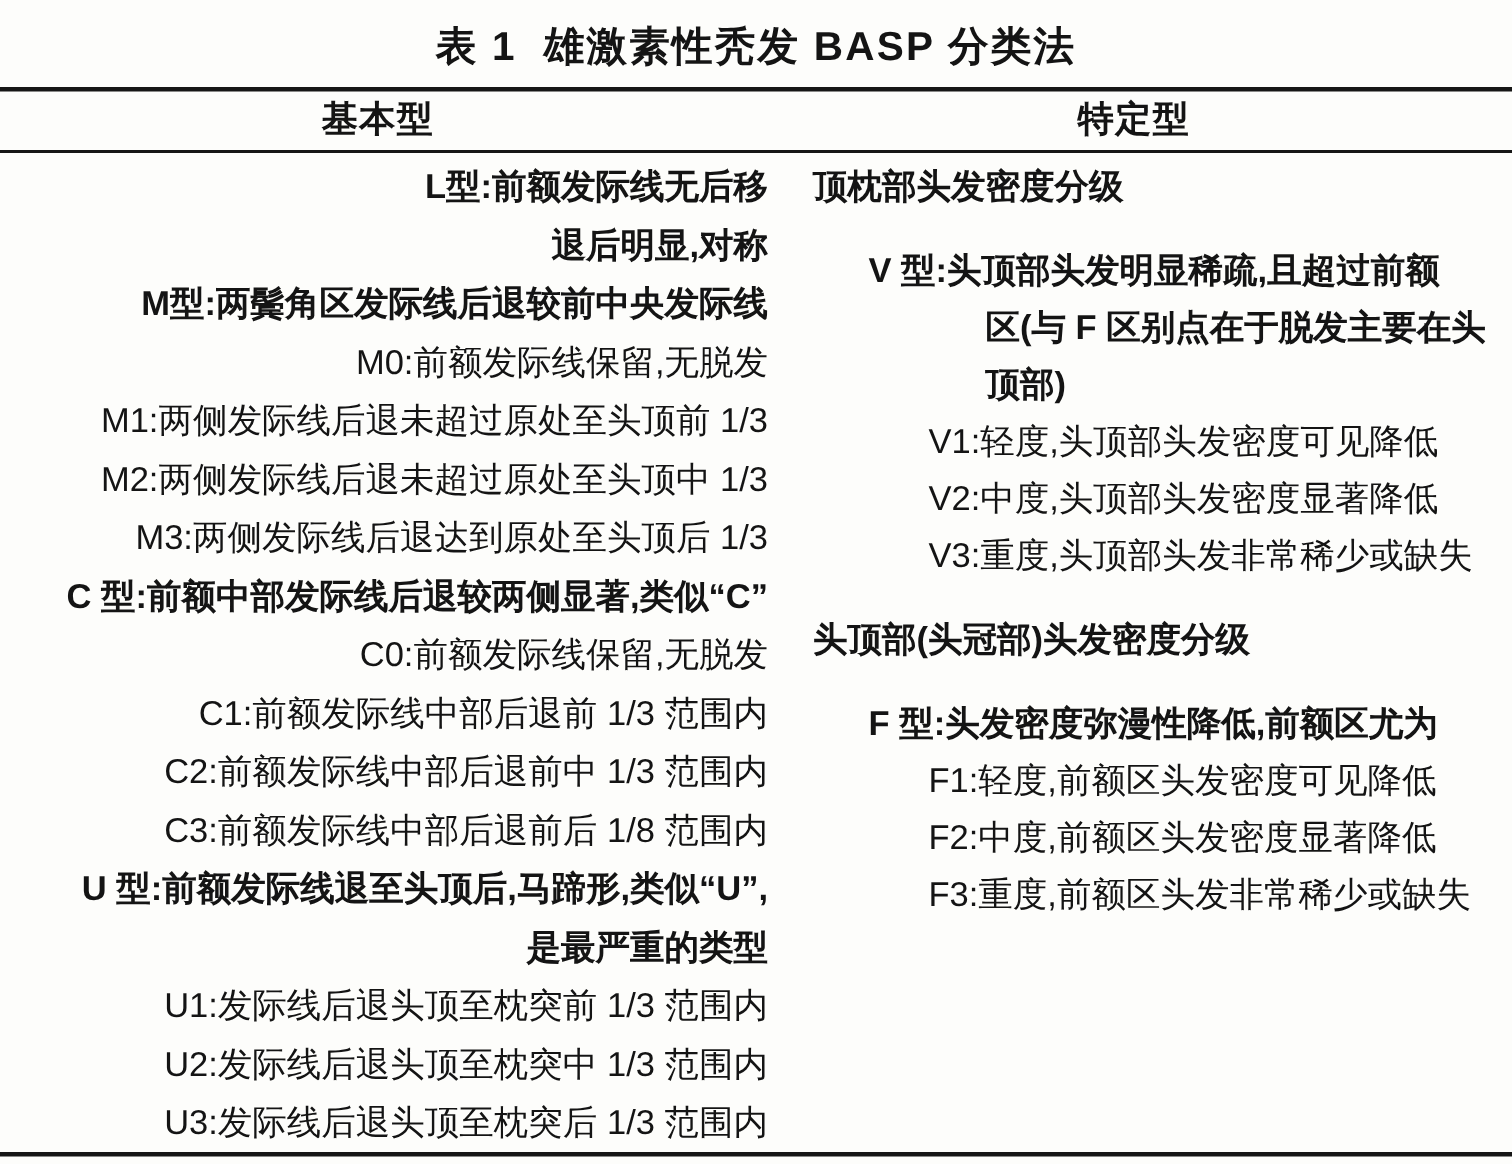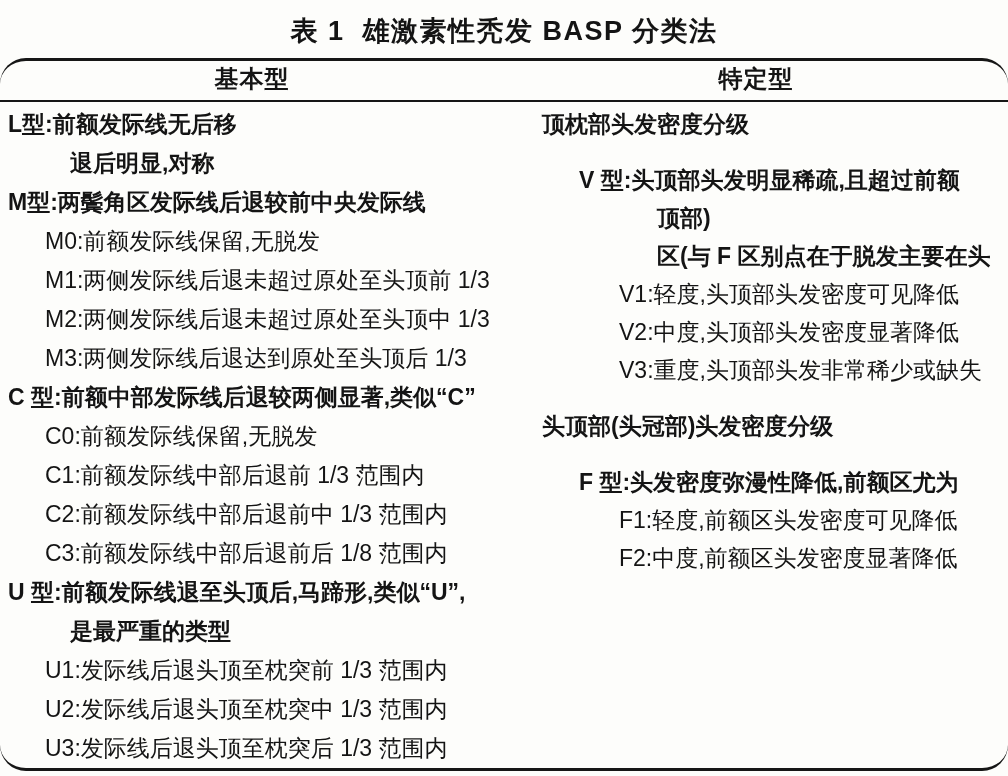--- a/index.html
+++ b/index.html
@@ -22,21 +22,20 @@
     font-weight: 700;
     font-size: 27px;
     padding-top: 13px;
     letter-spacing: 1.5px;
     white-space: pre;
   }
   .basp-table {
     margin-top: 9px;
     border-top: 3px solid #161616;
     border-bottom: 3px solid #161616;
-    border-radius: 26px;
   }
   .thead {
     display: flex;
     border-bottom: 2px solid #161616;
   }
   .th {
     flex: 1;
     text-align: center;
     font-weight: 700;
     font-size: 24px;
@@ -49,20 +48,21 @@
     min-height: 664px;
     padding-top: 3px;
     box-sizing: border-box;
   }
   .col {
     box-sizing: border-box;
   }
   .col-basic {
     width: 512px;
     padding-left: 8px;
+    text-align: right;
   }
   .col-specific {
     flex: 1;
     padding-left: 30px;
   }
   .row {
     font-size: 23px;
     line-height: 39px;
     white-space: nowrap;
   }
@@ -104,25 +104,26 @@
           <div class="row lv-item">C3:前额发际线中部后退前后 1/8 范围内</div>
           <div class="row lv-root bold">U 型:前额发际线退至头顶后,马蹄形,类似“U”,</div>
           <div class="row lv-cont bold">是最严重的类型</div>
           <div class="row lv-item">U1:发际线后退头顶至枕突前 1/3 范围内</div>
           <div class="row lv-item">U2:发际线后退头顶至枕突中 1/3 范围内</div>
           <div class="row lv-item">U3:发际线后退头顶至枕突后 1/3 范围内</div>
         </div>
       <div class="col col-specific" id="col-specific">
           <div class="row lv-section bold">顶枕部头发密度分级</div>
           <div class="row lv-type bold gap">V 型:头顶部头发明显稀疏,且超过前额</div>
+          <div class="row lv-typecont bold">区(与 F 区别点在于脱发主要在头</div>
           <div class="row lv-typecont bold">顶部)</div>
-          <div class="row lv-typecont bold">区(与 F 区别点在于脱发主要在头</div>
           <div class="row lv-item">V1:轻度,头顶部头发密度可见降低</div>
           <div class="row lv-item">V2:中度,头顶部头发密度显著降低</div>
           <div class="row lv-item">V3:重度,头顶部头发非常稀少或缺失</div>
           <div class="row lv-section bold gap">头顶部(头冠部)头发密度分级</div>
           <div class="row lv-type bold gap">F 型:头发密度弥漫性降低,前额区尤为</div>
           <div class="row lv-item">F1:轻度,前额区头发密度可见降低</div>
           <div class="row lv-item">F2:中度,前额区头发密度显著降低</div>
+          <div class="row lv-item">F3:重度,前额区头发非常稀少或缺失</div>
         </div>
     </div>
   </div>
 </div>
 
 </body></html>

